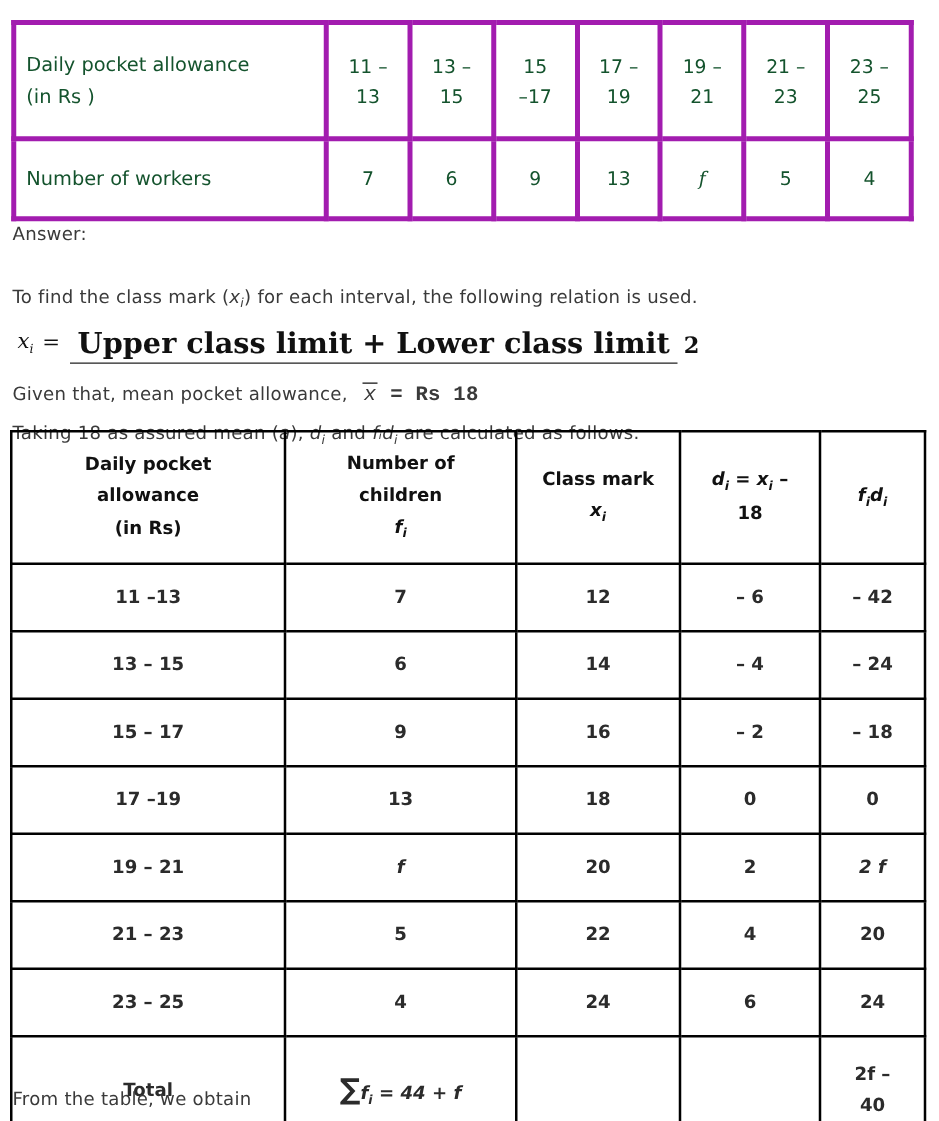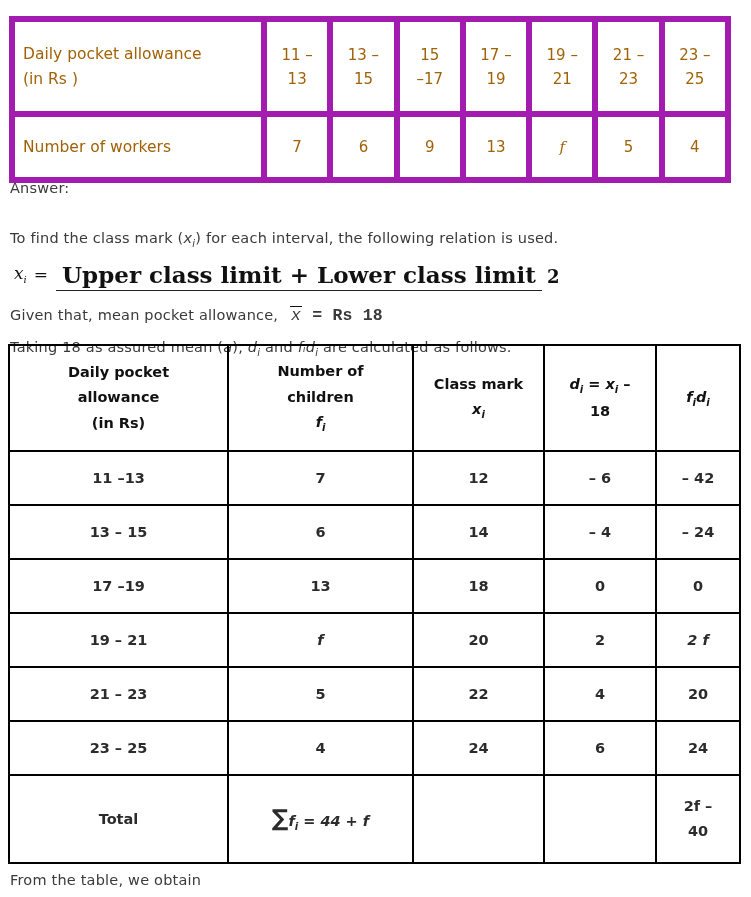--- a/index.html
+++ b/index.html
@@ -19,25 +19,25 @@
   
   .q-table {
     position: absolute;
     left: 9px;
     top: 16px;
     width: 722px;
     border-collapse: collapse;
     table-layout: fixed;
   }
   .q-table td {
-    border: 6px solid #a21caf;
+    border: 4px solid #a21caf;
     padding: 0;
     vertical-align: middle;
     font-size: 15px;
-    color: #a16207;
+    color: #14532d;
     font-family: "DejaVu Sans", sans-serif;
   }
   .q-table .qlabel {
     text-align: left;
     padding: 6px 4px 6px 8px;
     font-size: 15.5px;
     line-height: 1.55;
     width: 234px;
   }
   .q-table .qval {
@@ -294,20 +294,27 @@
       <td>– 42</td>
     </tr>
     <tr>
       <td>13 – 15</td>
       <td>6</td>
       <td>14</td>
       <td>– 4</td>
       <td>– 24</td>
     </tr>
     <tr>
+      <td>15 – 17</td>
+      <td>9</td>
+      <td>16</td>
+      <td>– 2</td>
+      <td>– 18</td>
+    </tr>
+    <tr>
       <td>17 –19</td>
       <td>13</td>
       <td>18</td>
       <td>0</td>
       <td>0</td>
     </tr>
     <tr>
       <td>19 – 21</td>
       <td class="cell-ital">f</td>
       <td>20</td>

